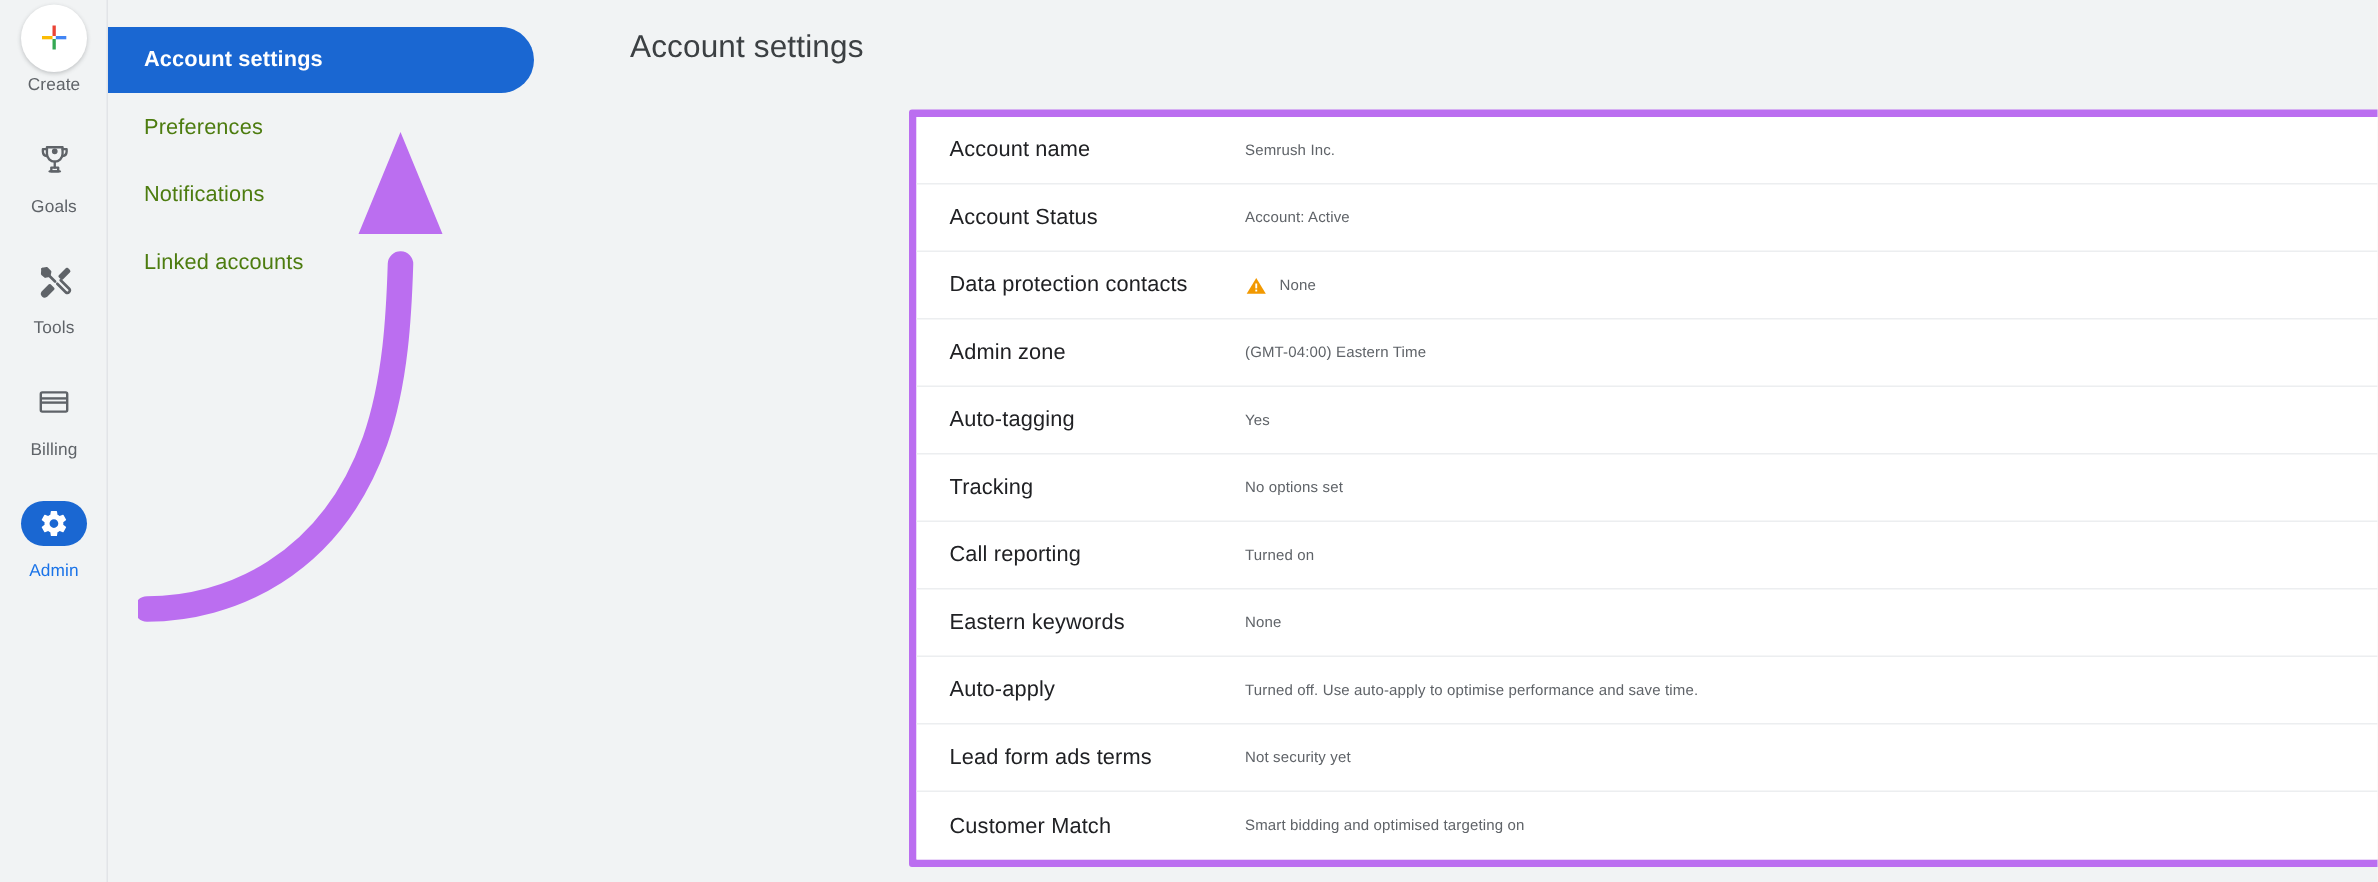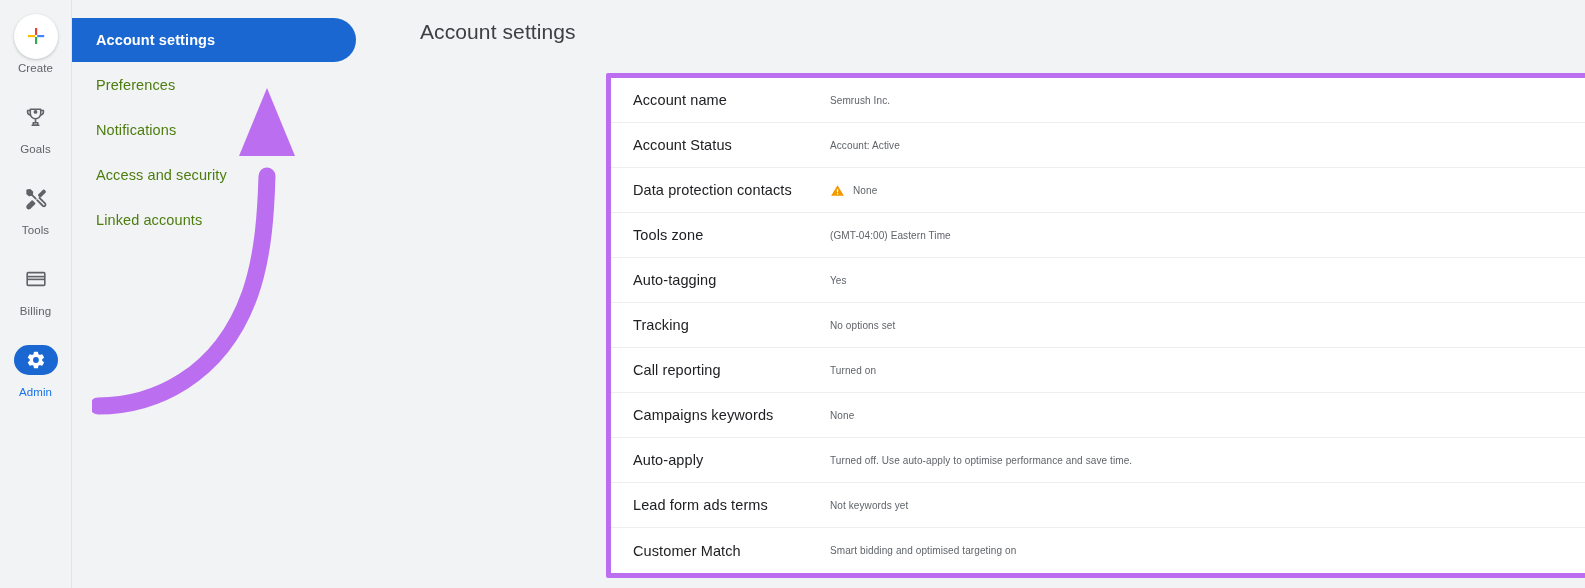--- a/index.html
+++ b/index.html
@@ -9,22 +9,22 @@
     font-family: "Liberation Sans", sans-serif;
     overflow: hidden;
   }
   .app { position: relative; width: 1585px; height: 588px; display: flex; background: #f1f3f4; }
 
   
   .rail {
     width: 72px; height: 588px;
     background: #f1f3f4;
     border-right: 1px solid #e2e4e7;
-    display: flex; flex-direction: column; align-items: center;
-    padding-top: 14px;
+    display: flex; flex-direction: column; 
+    padding-top: 3px;
     flex: 0 0 72px;
   }
   .rail-item {
     width: 72px;
     display: flex; flex-direction: column; align-items: center;
     cursor: pointer;
     margin-bottom: 20px;
   }
   .rail-icon-wrap {
     width: 44px; height: 44px;
@@ -197,23 +197,20 @@
     <div class="subnav-item selected">
       <span>Account settings</span>
     </div>
     <div class="subnav-item">
       <span>Preferences</span>
     </div>
     <div class="subnav-item">
       <span>Notifications</span>
     </div>
     <div class="subnav-item">
-      <span>Access and security</span>
-    </div>
-    <div class="subnav-item">
       <span>Linked accounts</span>
     </div>
   </div>
 
   <div class="main">
     <div class="page-title">Account settings</div>
 
     <div class="panel-frame">
       <div class="settings-list">
 
@@ -254,21 +251,21 @@
             <span>None</span>
           </div>
           <div class="chev">
             <svg width="18" height="18" viewBox="0 0 24 24" fill="none" stroke="#3c4043" stroke-width="1.9" stroke-linecap="round" stroke-linejoin="round">
                 <polyline points="6 9 12 15 18 9"></polyline>
               </svg>
           </div>
         </div>
 
         <div class="setting-row">
-          <div class="setting-label">Tools zone</div>
+          <div class="setting-label">Admin zone</div>
           <div class="setting-value">
             <span>(GMT-04:00) Eastern Time</span>
           </div>
           <div class="chev">
             <svg width="18" height="18" viewBox="0 0 24 24" fill="none" stroke="#3c4043" stroke-width="1.9" stroke-linecap="round" stroke-linejoin="round">
                 <polyline points="6 9 12 15 18 9"></polyline>
               </svg>
           </div>
         </div>
 
@@ -302,21 +299,21 @@
             <span>Turned on</span>
           </div>
           <div class="chev">
             <svg width="18" height="18" viewBox="0 0 24 24" fill="none" stroke="#3c4043" stroke-width="1.9" stroke-linecap="round" stroke-linejoin="round">
                 <polyline points="6 9 12 15 18 9"></polyline>
               </svg>
           </div>
         </div>
 
         <div class="setting-row">
-          <div class="setting-label">Campaigns keywords</div>
+          <div class="setting-label">Eastern keywords</div>
           <div class="setting-value">
             <span>None</span>
           </div>
           <div class="chev">
             <svg width="18" height="18" viewBox="0 0 24 24" fill="none" stroke="#3c4043" stroke-width="1.9" stroke-linecap="round" stroke-linejoin="round">
                 <polyline points="6 9 12 15 18 9"></polyline>
               </svg>
           </div>
         </div>
 
@@ -328,21 +325,21 @@
           <div class="chev">
             <svg width="18" height="18" viewBox="0 0 24 24" fill="none" stroke="#3c4043" stroke-width="1.9" stroke-linecap="round" stroke-linejoin="round">
                 <polyline points="6 9 12 15 18 9"></polyline>
               </svg>
           </div>
         </div>
 
         <div class="setting-row">
           <div class="setting-label">Lead form ads terms</div>
           <div class="setting-value">
-            <span>Not keywords yet</span>
+            <span>Not security yet</span>
           </div>
           <div class="chev">
             <svg width="18" height="18" viewBox="0 0 24 24" fill="none" stroke="#3c4043" stroke-width="1.9" stroke-linecap="round" stroke-linejoin="round">
                 <polyline points="6 9 12 15 18 9"></polyline>
               </svg>
           </div>
         </div>
 
         <div class="setting-row">
           <div class="setting-label">Customer Match</div>

